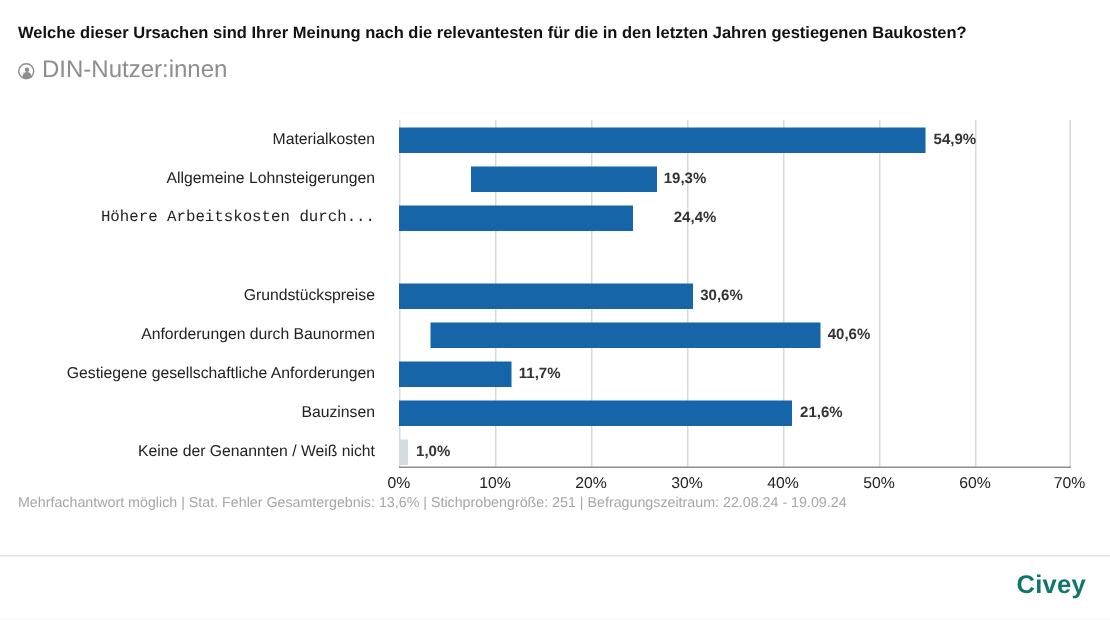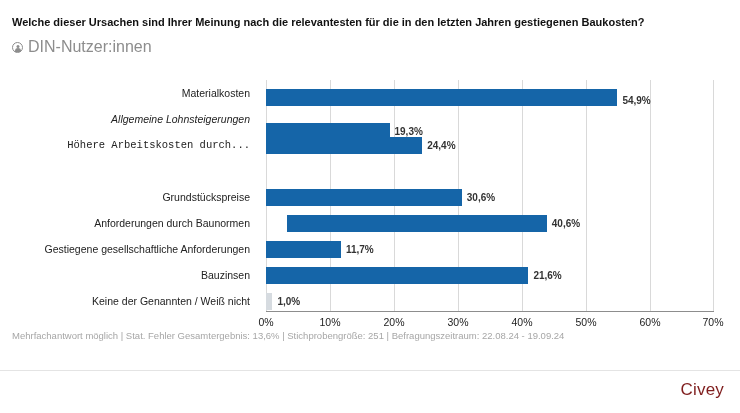--- a/index.html
+++ b/index.html
@@ -180,42 +180,42 @@
     right: 0;
     top: 370px;
     height: 1px;
     background: #e4e4e4;
   }
   .brand {
     position: absolute;
     right: 16px;
     top: 380px;
     font-size: 17px;
-    font-weight: normal;
-    color: #7f1d1d;
+    font-weight: bold;
+    color: #0f766e;
     letter-spacing: 0.2px;
   }
 </style>
 </head>
 <body>
 
 <div class="page">
 
   <div class="title">Welche dieser Ursachen sind Ihrer Meinung nach die relevantesten für die in den letzten Jahren gestiegenen Baukosten?</div>
 
   <div class="subtitle-row">
     <span class="user-icon"></span>
     <span class="subtitle">DIN-Nutzer:innen</span>
   </div>
 
   <div class="chart-area">
 
     <div class="cat-labels">
       <div class="cat-label" style="top:0px;">Materialkosten</div>
-      <div class="cat-label" style="top:26px;font-style:italic;">Allgemeine Lohnsteigerungen</div>
+      <div class="cat-label" style="top:26px;">Allgemeine Lohnsteigerungen</div>
       <div class="cat-label" style="top:52px;font-family:Liberation Mono, monospace;">Höhere Arbeitskosten durch...</div>
       <div class="cat-label" style="top:104px;">Grundstückspreise</div>
       <div class="cat-label" style="top:130px;">Anforderungen durch Baunormen</div>
       <div class="cat-label" style="top:182px;">Bauzinsen</div>
       <div class="cat-label" style="top:156px;">Gestiegene gesellschaftliche Anforderungen</div>
       <div class="cat-label" style="top:208px;">Keine der Genannten / Weiß nicht</div>
     </div>
 
     <div class="plot">
       <div class="gridlines">
@@ -223,29 +223,29 @@
         <div class="gridline" style="left:64px;"></div>
         <div class="gridline" style="left:128px;"></div>
         <div class="gridline" style="left:192px;"></div>
         <div class="gridline" style="left:256px;"></div>
         <div class="gridline" style="left:320px;"></div>
         <div class="gridline" style="left:384px;"></div>
         <div class="gridline" style="left:447px;"></div>
       </div>
 
       <div class="rows">
-        <div class="row" style="top:0px;align-items:flex-end;">
+        <div class="row" style="top:0px;">
           <div class="bar" style="width:351.4px;"></div>
           <div class="bar-value">54,9%</div>
         </div>
-        <div class="row" style="top:38px;">
+        <div class="row" style="top:26px;padding-left:48px;">
           <div class="bar" style="width:123.5px;"></div>
           <div class="bar-value">19,3%</div>
         </div>
-        <div class="row" style="top:52px;">
+        <div class="row" style="top:52px;gap:22px;">
           <div class="bar" style="width:156.2px;"></div>
           <div class="bar-value">24,4%</div>
         </div>
         <div class="row" style="top:104px;">
           <div class="bar" style="width:195.8px;"></div>
           <div class="bar-value">30,6%</div>
         </div>
         <div class="row" style="top:130px;margin-left:21px;">
           <div class="bar" style="width:259.8px;"></div>
           <div class="bar-value">40,6%</div>

